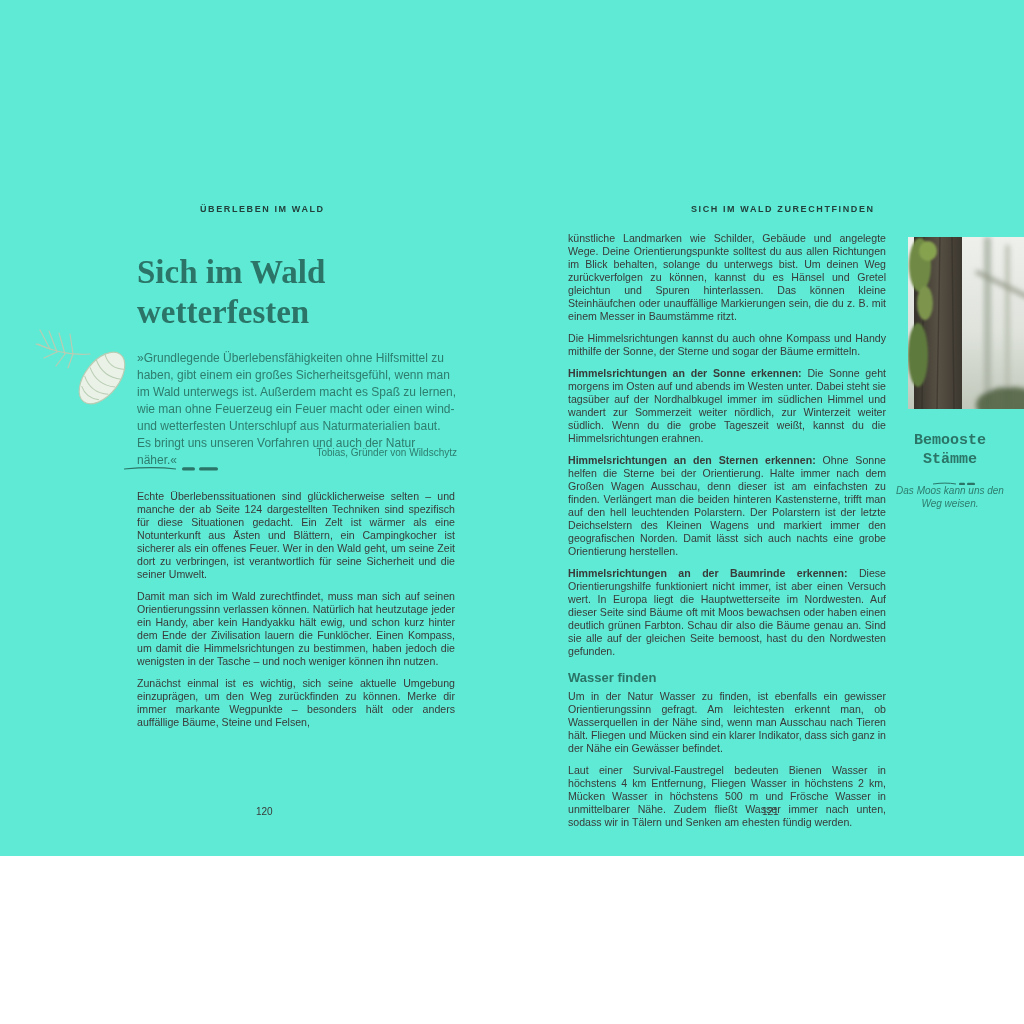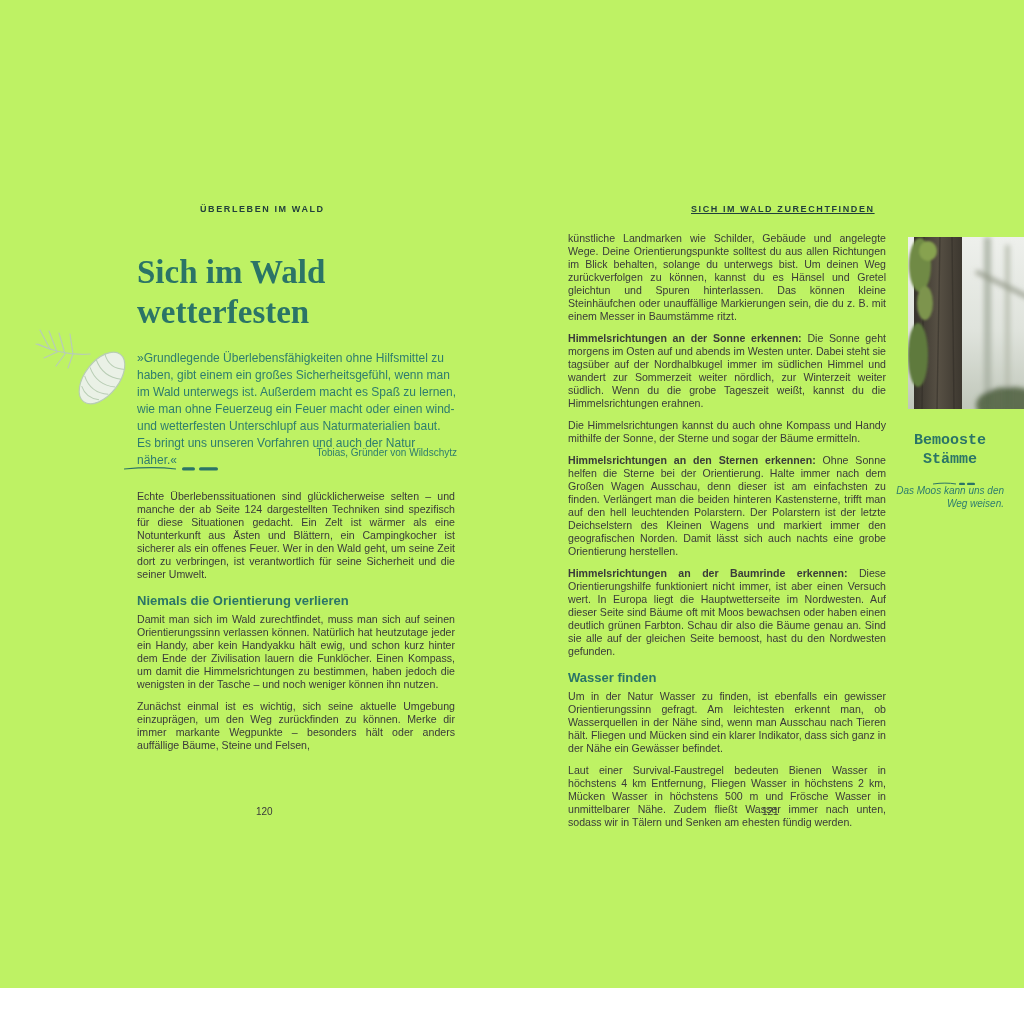--- a/index.html
+++ b/index.html
@@ -1,40 +1,40 @@
 <!DOCTYPE html>
 <html lang="de"><head>
 <meta charset="utf-8">
 <style>
   html,body{margin:0;padding:0;background:#ffffff;}
-  .canvas{position:relative;width:1024px;height:988px;background:#bef264;overflow:hidden;
+  .canvas{position:relative;width:1024px;height:856px;background:#5eead4;overflow:hidden;
           font-family:"Liberation Sans",sans-serif;-webkit-font-smoothing:antialiased;}
   .rh{position:absolute;top:204px;font-size:9px;font-weight:bold;letter-spacing:1.6px;color:#223f3c;white-space:nowrap;}
   .rh-left{left:200px;}
-  .rh-right{left:691px;text-decoration:underline;}
+  .rh-right{left:691px;}
   .title{position:absolute;left:137px;top:252px;margin:0;font-family:"Liberation Serif",serif;
          font-size:33px;line-height:40px;font-weight:bold;color:#2b7467;}
   .pinecone{position:absolute;left:32px;top:316px;}
   .quote{position:absolute;left:137px;top:350px;width:320px;font-size:12px;line-height:17px;color:#2e7c6e;text-align:left;}
   .attribution{position:absolute;left:137px;top:447px;width:320px;text-align:right;font-size:10px;color:#2e7c6e;}
   .flourish{position:absolute;left:124px;top:459px;}
   .body-col{position:absolute;width:318px;font-size:10.6px;line-height:13px;color:#3a3a3a;text-align:justify;}
   .body-col p{margin:0 0 9px;}
   .left-col{left:137px;top:490px;}
   .right-col{left:568px;top:232px;}
   .subhead{font-size:13px;font-weight:bold;color:#2b7467;margin:13px 0 6px;text-align:left;}
   .lead{font-weight:bold;}
   .pagenum{position:absolute;top:806px;font-size:10px;color:#3a3a3a;}
   .pn-left{left:244px;margin-left:12px;}
   .pn-right{left:762px;}
   .photo{position:absolute;left:908px;top:237px;width:116px;height:172px;overflow:hidden;}
   .caption-title{position:absolute;left:896px;top:431px;width:108px;text-align:center;
                  font-family:Liberation Mono, monospace;font-size:15px;line-height:19px;font-weight:bold;color:#2b7467;}
   .caption-flourish{position:absolute;left:933px;top:473px;}
-  .caption-text{position:absolute;left:896px;top:484px;width:108px;text-align:right;
+  .caption-text{position:absolute;left:896px;top:484px;width:108px;text-align:center;
                 font-style:italic;font-size:10px;line-height:13px;color:#2e7c6e;}
 </style>
 </head>
 <body>
 
 <div class="canvas">
 
   <div class="rh rh-left">ÜBERLEBEN IM WALD</div>
   <div class="rh rh-right">SICH IM WALD ZURECHTFINDEN</div>
 
@@ -72,29 +72,28 @@
   <div class="flourish">
     <svg width="95" height="8" viewBox="0 0 95 8" aria-hidden="true">
       <path d="M0 4 C 18 2.4, 38 2.4, 52 4" stroke="#2b7467" stroke-width="1.2" fill="none"></path>
       <rect x="58" y="2.2" width="13" height="3.4" rx="1.7" fill="#2b7467"></rect>
       <rect x="75" y="2.2" width="19" height="3.4" rx="1.7" fill="#2b7467"></rect>
     </svg>
   </div>
 
   <div class="body-col left-col">
     <p>Echte Überlebenssituationen sind glücklicherweise selten – und manche der ab Seite 124 dargestellten Techniken sind spezifisch für diese Situationen gedacht. Ein Zelt ist wärmer als eine Notunterkunft aus Ästen und Blättern, ein Campingkocher ist sicherer als ein offenes Feuer. Wer in den Wald geht, um seine Zeit dort zu verbringen, ist verantwortlich für seine Sicherheit und die seiner Umwelt.</p>
-    <h2 class="subhead">Niemals die Orientierung verlieren</h2>
     <p>Damit man sich im Wald zurechtfindet, muss man sich auf seinen Orientierungssinn verlassen können. Natürlich hat heutzutage jeder ein Handy, aber kein Handyakku hält ewig, und schon kurz hinter dem Ende der Zivilisation lauern die Funklöcher. Einen Kompass, um damit die Himmelsrichtungen zu bestimmen, haben jedoch die wenigsten in der Tasche – und noch weniger können ihn nutzen.</p>
     <p>Zunächst einmal ist es wichtig, sich seine aktuelle Umgebung einzuprägen, um den Weg zurückfinden zu können. Merke dir immer markante Wegpunkte – besonders hält oder anders auffällige Bäume, Steine und Felsen,</p>
   </div>
 
   <div class="body-col right-col">
     <p>künstliche Landmarken wie Schilder, Gebäude und angelegte Wege. Deine Orientierungspunkte solltest du aus allen Richtungen im Blick behalten, solange du unterwegs bist. Um deinen Weg zurückverfolgen zu können, kannst du es Hänsel und Gretel gleichtun und Spuren hinterlassen. Das können kleine Steinhäufchen oder unauffällige Markierungen sein, die du z. B. mit einem Messer in Baumstämme ritzt.</p>
+    <p>Die Himmelsrichtungen kannst du auch ohne Kompass und Handy mithilfe der Sonne, der Sterne und sogar der Bäume ermitteln.</p>
     <p><strong class="lead">Himmelsrichtungen an der Sonne erkennen:</strong> <span>Die Sonne geht morgens im Osten auf und abends im Westen unter. Dabei steht sie tagsüber auf der Nordhalbkugel immer im südlichen Himmel und wandert zur Sommerzeit weiter nördlich, zur Winterzeit weiter südlich. Wenn du die grobe Tageszeit weißt, kannst du die Himmelsrichtungen erahnen.</span></p>
-    <p>Die Himmelsrichtungen kannst du auch ohne Kompass und Handy mithilfe der Sonne, der Sterne und sogar der Bäume ermitteln.</p>
     <p><strong class="lead">Himmelsrichtungen an den Sternen erkennen:</strong> <span>Ohne Sonne helfen die Sterne bei der Orientierung. Halte immer nach dem Großen Wagen Ausschau, denn dieser ist am einfachsten zu finden. Verlängert man die beiden hinteren Kastensterne, trifft man auf den hell leuchtenden Polarstern. Der Polarstern ist der letzte Deichselstern des Kleinen Wagens und markiert immer den geografischen Norden. Damit lässt sich auch nachts eine grobe Orientierung herstellen.</span></p>
     <p><strong class="lead">Himmelsrichtungen an der Baumrinde erkennen:</strong> <span>Diese Orientierungshilfe funktioniert nicht immer, ist aber einen Versuch wert. In Europa liegt die Hauptwetterseite im Nordwesten. Auf dieser Seite sind Bäume oft mit Moos bewachsen oder haben einen deutlich grünen Farbton. Schau dir also die Bäume genau an. Sind sie alle auf der gleichen Seite bemoost, hast du den Nordwesten gefunden.</span></p>
     <h2 class="subhead">Wasser finden</h2>
     <p>Um in der Natur Wasser zu finden, ist ebenfalls ein gewisser Orientierungssinn gefragt. Am leichtesten erkennt man, ob Wasserquellen in der Nähe sind, wenn man Ausschau nach Tieren hält. Fliegen und Mücken sind ein klarer Indikator, dass sich ganz in der Nähe ein Gewässer befindet.</p>
     <p>Laut einer Survival-Faustregel bedeuten Bienen Wasser in höchstens 4 km Entfernung, Fliegen Wasser in höchstens 2 km, Mücken Wasser in höchstens 500 m und Frösche Wasser in unmittelbarer Nähe. Zudem fließt Wasser immer nach unten, sodass wir in Tälern und Senken am ehesten fündig werden.</p>
   </div>
 
   <div class="pagenum pn-left">120</div>
   <div class="pagenum pn-right">121</div>
 

